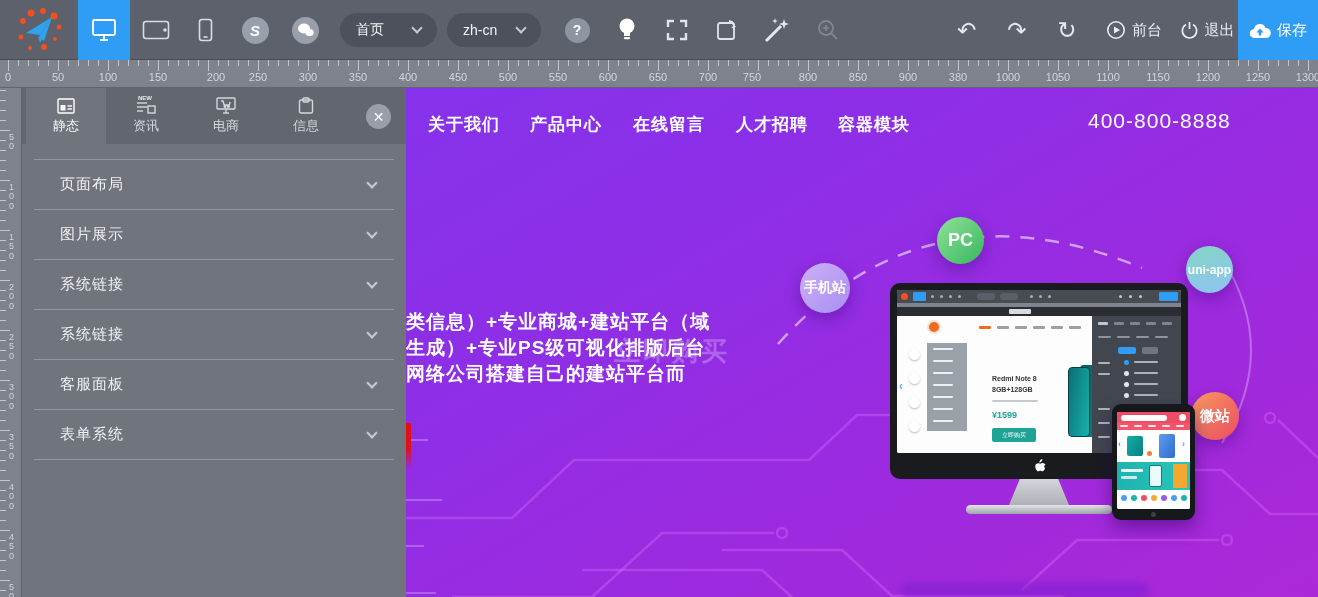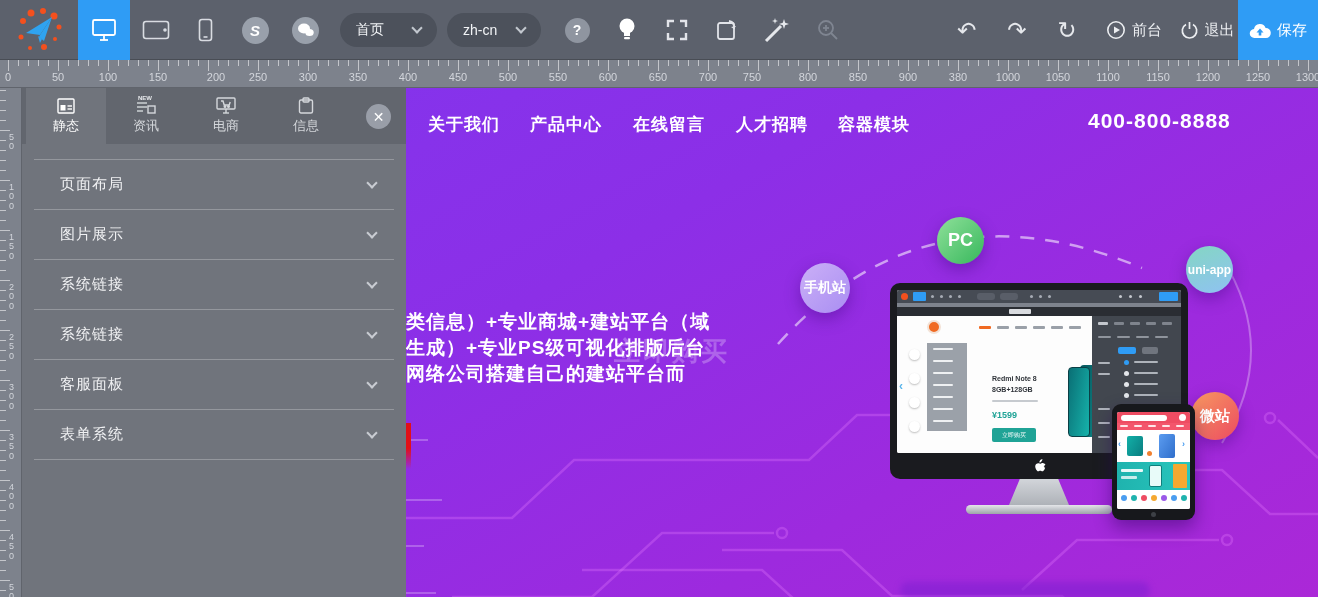--- a/index.html
+++ b/index.html
@@ -23,21 +23,21 @@
   #v-ruler{position:absolute;left:0;top:88px;width:22px;height:509px;background:#7d828c;border-right:1px solid #60646c;z-index:35;}
   .htick{position:absolute;top:0;width:1px;background:rgba(255,255,255,.55);}
   .hlabel{position:absolute;top:11px;transform:translateX(-50%);font-size:11px;color:#d3d6dc;}
   .vtick{position:absolute;left:0;height:1px;background:rgba(255,255,255,.55);}
   .vlabel{position:absolute;left:9px;font-size:9px;line-height:1.05;color:#d3d6dc;white-space:pre-line;}
 
   
   #canvas{position:absolute;left:22px;top:88px;width:1296px;height:509px;overflow:hidden;
           background:linear-gradient(150deg,#8036ee 0%,#8c2fe7 40%,#9d2ade 72%,#ab28d7 100%);z-index:10;}
   .navlink{position:absolute;top:25px;color:#fff;font-size:17px;font-weight:bold;cursor:pointer;letter-spacing:1px;}
-  #site-phone{position:absolute;left:1066px;top:21px;color:#fff;font-size:21px;font-weight:bold;letter-spacing:1px;}
+  #site-phone{position:absolute;left:1066px;top:21px;color:#fff;font-size:21px;font-weight:normal;letter-spacing:1px;}
   .hero-line{color:#fff;font-size:19px;font-weight:bold;line-height:26px;letter-spacing:1px;white-space:nowrap;}
   #watermark{position:absolute;left:592px;top:246px;font-size:26px;font-weight:bold;color:rgba(255,255,255,.26);letter-spacing:3px;}
   .bubble{position:absolute;border-radius:50%;display:flex;align-items:center;justify-content:center;color:#fff;font-weight:bold;box-shadow:0 6px 16px rgba(50,0,110,.35);}
 
   
   #panel{position:absolute;left:22px;top:88px;width:384px;height:509px;background:#70747c;z-index:20;}
   #panel-tabs{position:absolute;left:0;top:0;width:384px;height:56px;background:#62666e;}
   .ptab{position:absolute;top:0;width:80px;height:56px;display:flex;flex-direction:column;align-items:center;justify-content:center;gap:3px;color:#d5d8dc;font-size:13px;cursor:pointer;}
   .ptab.active{background:#70747c;color:#fff;}
   #panel-close{position:absolute;left:344px;top:16px;width:25px;height:25px;border-radius:50%;background:#999ea8;color:#fff;display:flex;align-items:center;justify-content:center;font-size:14px;cursor:pointer;}

